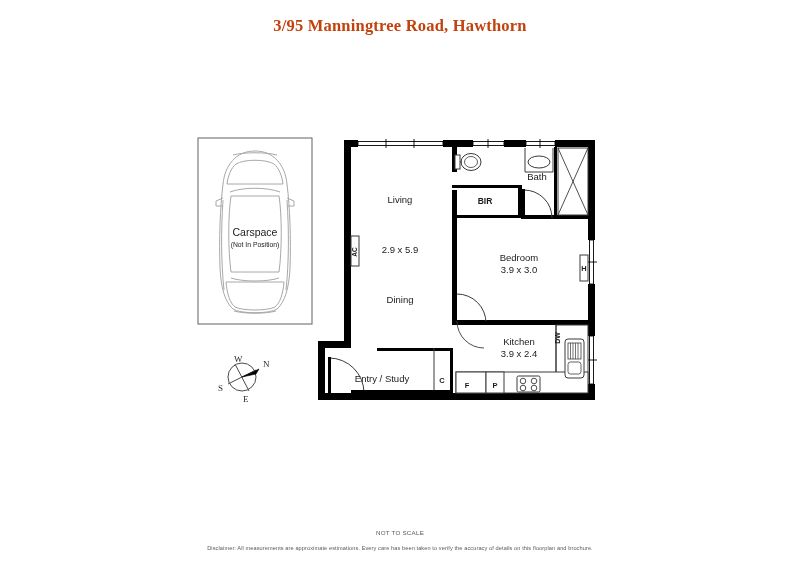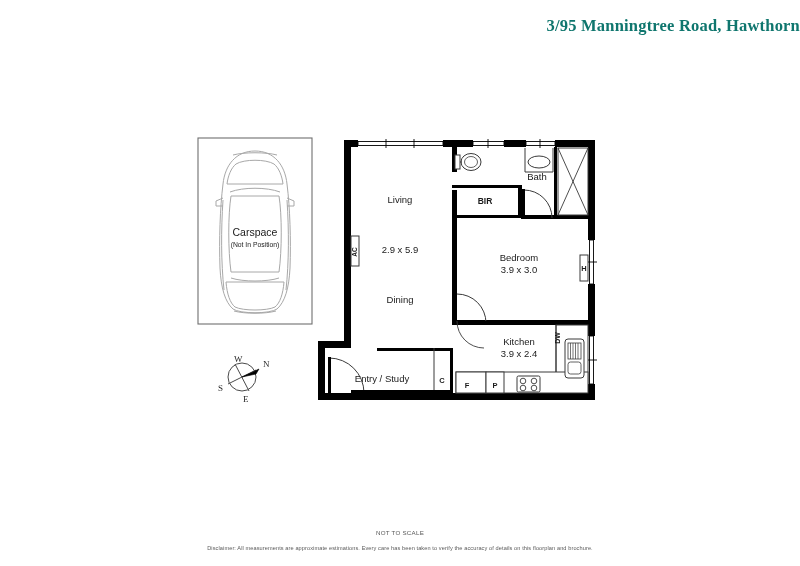--- a/index.html
+++ b/index.html
@@ -13,26 +13,26 @@
     position: relative;
     overflow: hidden;
     font-family: "Liberation Sans", sans-serif;
     color: #000000;
   }
   #plan-title {
     position: absolute;
     top: 16px;
     left: 0;
     width: 800px;
-    text-align: right;
+    text-align: center;
     font-family: "Liberation Serif", serif;
     font-weight: bold;
     font-size: 16.5px;
     letter-spacing: 0.2px;
-    color: #0f766e;
+    color: #c2410c;
   }
   #floorplan-canvas {
     position: absolute;
     top: 0;
     left: 0;
   }
   .footer-block {
     position: absolute;
     left: 0;
     width: 800px;

